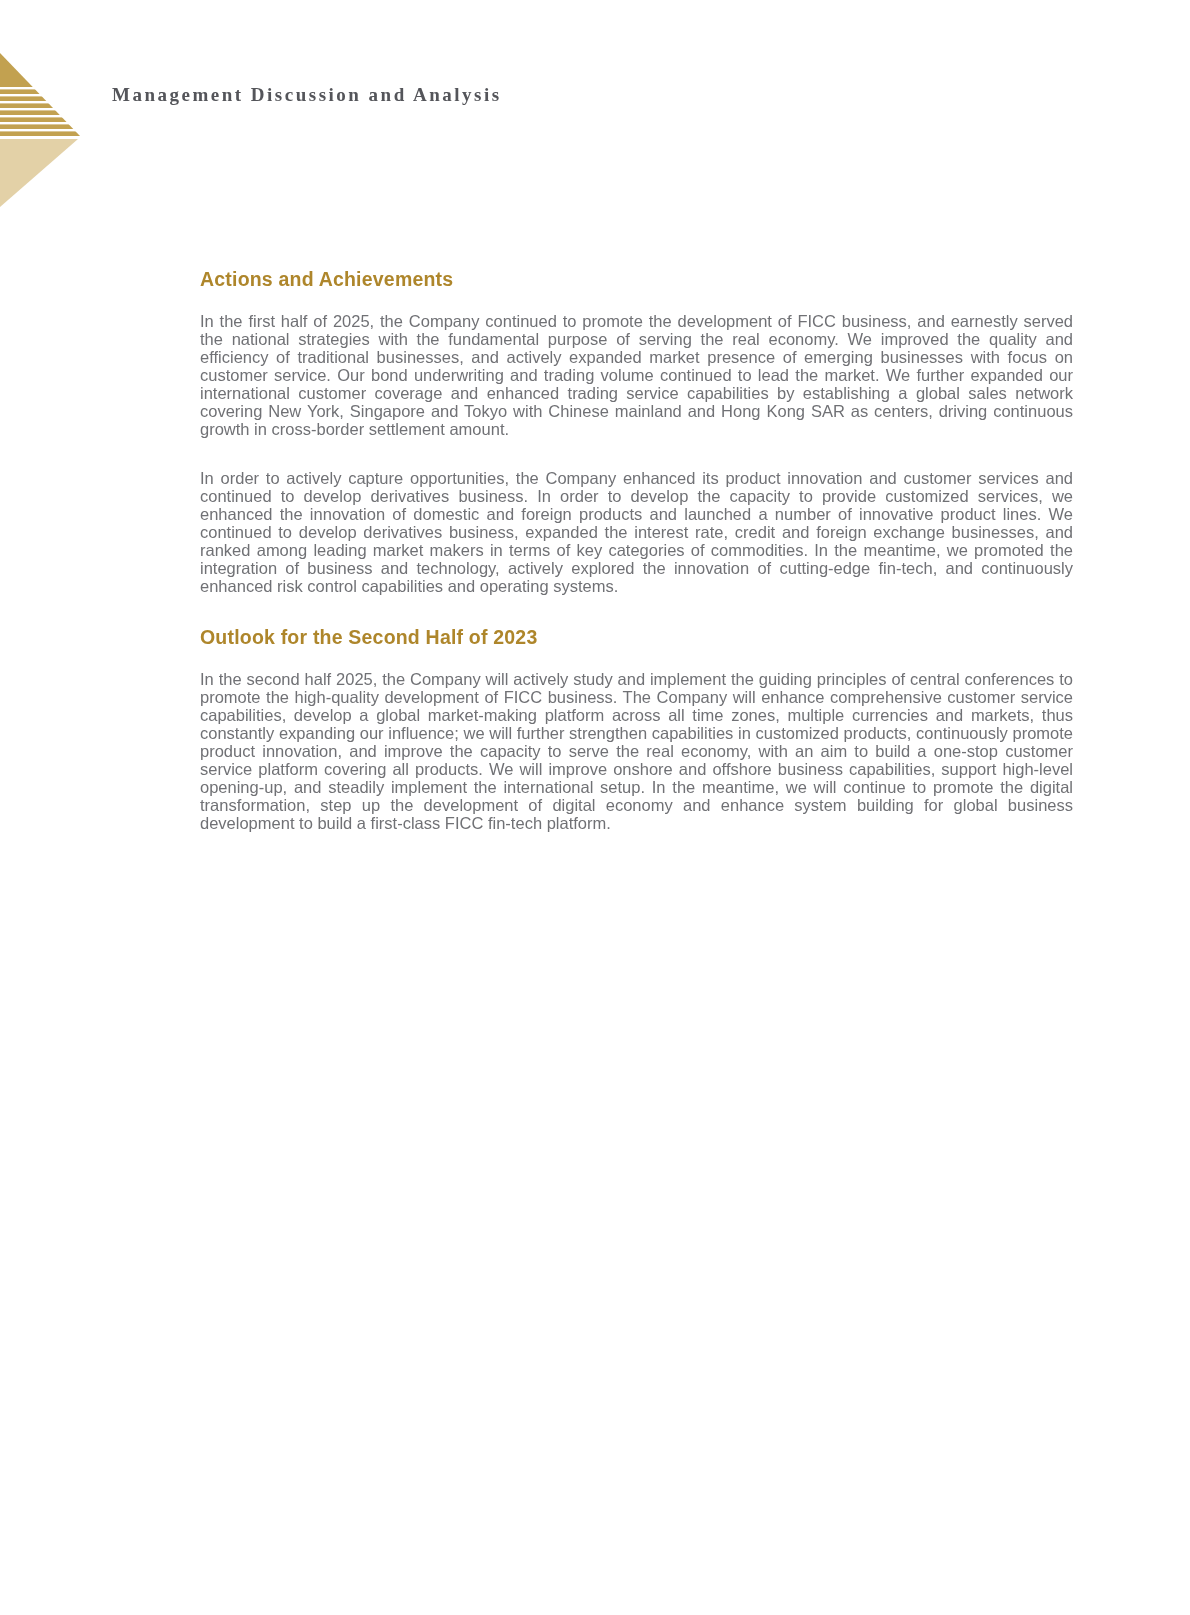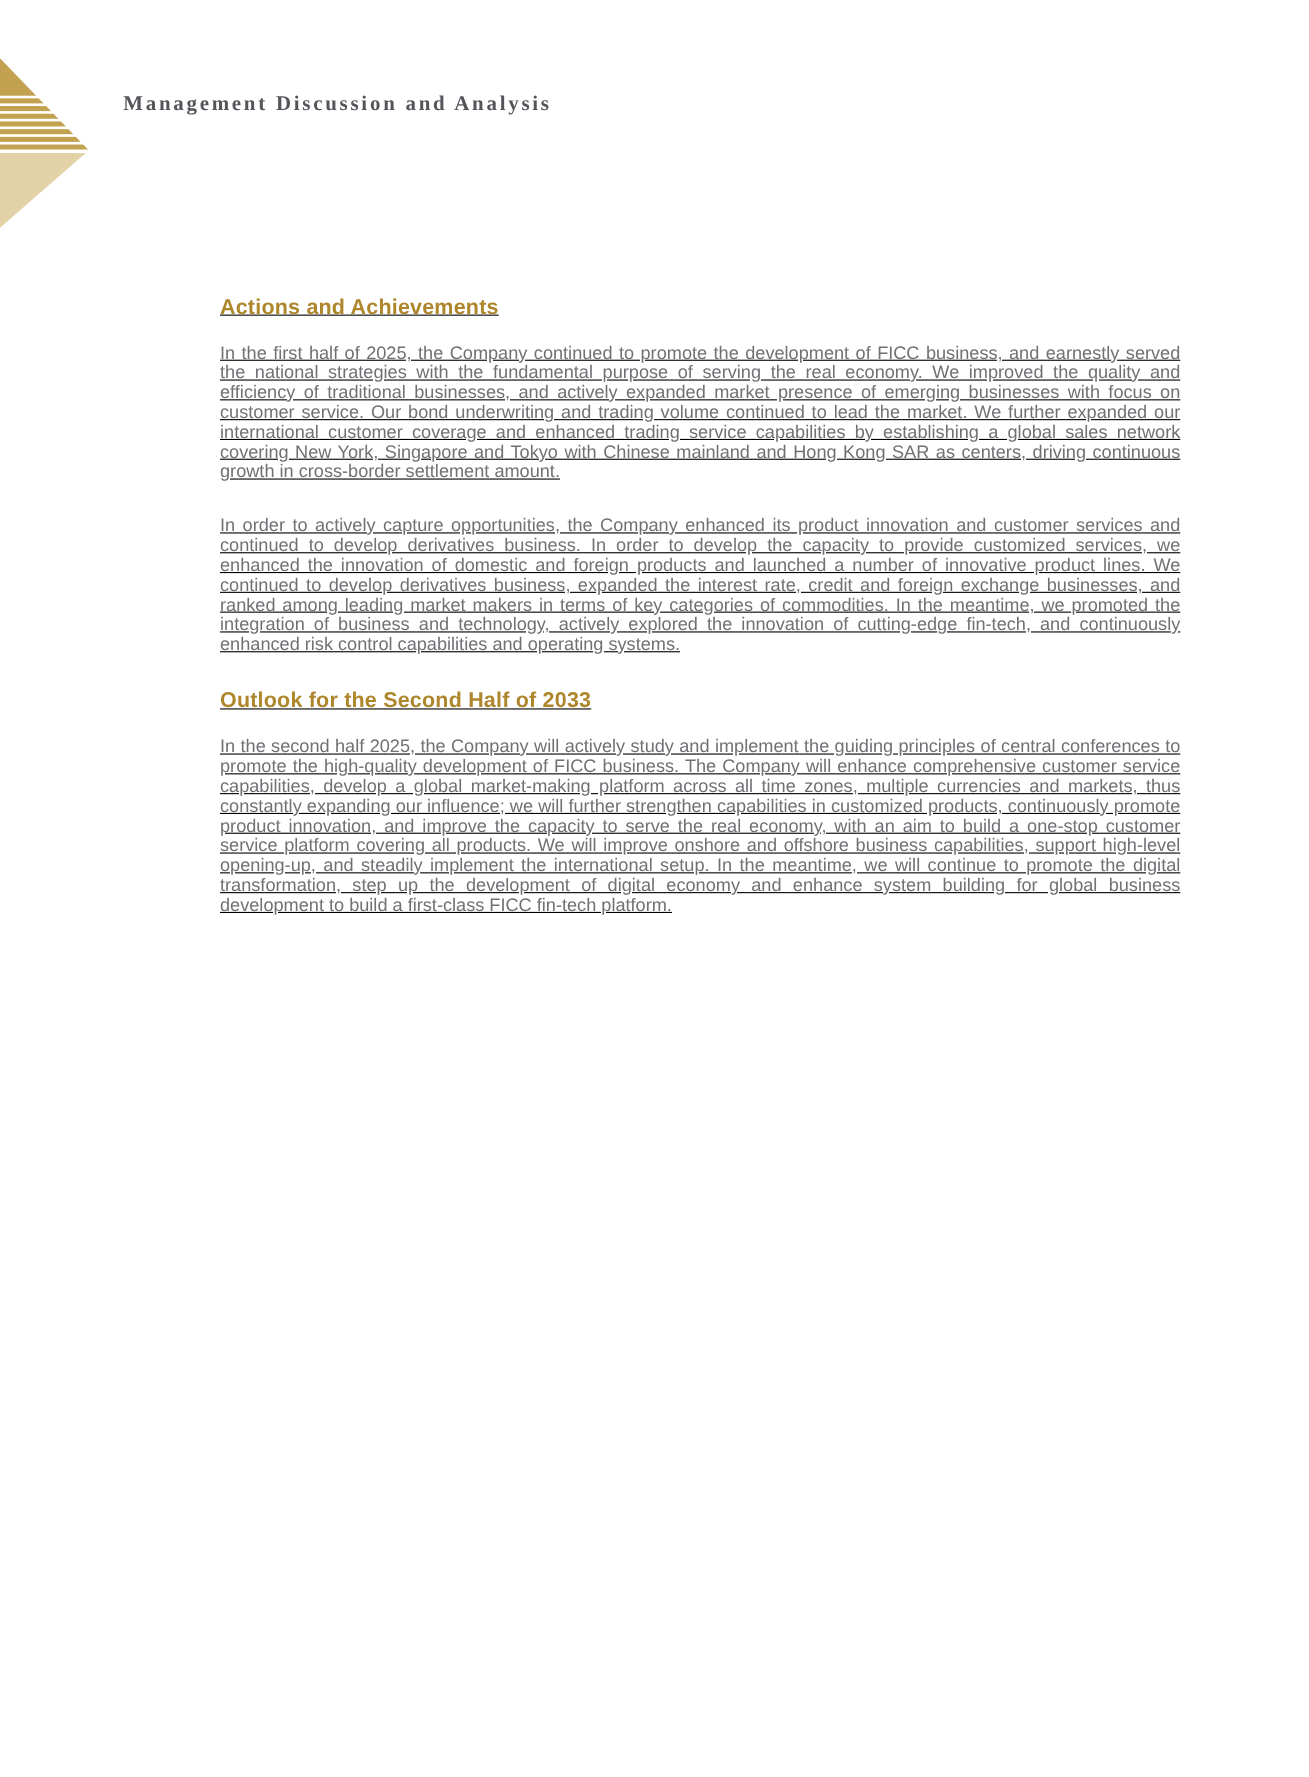--- a/index.html
+++ b/index.html
@@ -25,21 +25,20 @@
     font-weight: 600;
     letter-spacing: 2.5px;
     color: #54555a;
     white-space: nowrap;
   }
   .content {
     position: absolute;
     left: 200px;
     top: 268px;
     width: 873px;
-    text-decoration: underline;
   }
   .section-heading {
     font-size: 19.5px;
     font-weight: bold;
     color: #ae862b;
     letter-spacing: 0.2px;
     margin: 0 0 21px 0;
   }
   .section + .section .section-heading {
     margin-top: 20px;
@@ -82,21 +81,21 @@
 
   <div class="content">
 
     <div class="section">
       <h2 class="section-heading">Actions and Achievements</h2>
       <p class="body-par">In the first half of 2025, the Company continued to promote the development of FICC business, and earnestly served the national strategies with the fundamental purpose of serving the real economy. We improved the quality and efficiency of traditional businesses, and actively expanded market presence of emerging businesses with focus on customer service. Our bond underwriting and trading volume continued to lead the market. We further expanded our international customer coverage and enhanced trading service capabilities by establishing a global sales network covering New York, Singapore and Tokyo with Chinese mainland and Hong Kong SAR as centers, driving continuous growth in cross-border settlement amount.</p>
       <p class="body-par">In order to actively capture opportunities, the Company enhanced its product innovation and customer services and continued to develop derivatives business. In order to develop the capacity to provide customized services, we enhanced the innovation of domestic and foreign products and launched a number of innovative product lines. We continued to develop derivatives business, expanded the interest rate, credit and foreign exchange businesses, and ranked among leading market makers in terms of key categories of commodities. In the meantime, we promoted the integration of business and technology, actively explored the innovation of cutting-edge fin-tech, and continuously enhanced risk control capabilities and operating systems.</p>
     </div>
 
     <div class="section">
-      <h2 class="section-heading">Outlook for the Second Half of 2033</h2>
+      <h2 class="section-heading">Outlook for the Second Half of 2023</h2>
       <p class="body-par">In the second half 2025, the Company will actively study and implement the guiding principles of central conferences to promote the high-quality development of FICC business. The Company will enhance comprehensive customer service capabilities, develop a global market-making platform across all time zones, multiple currencies and markets, thus constantly expanding our influence; we will further strengthen capabilities in customized products, continuously promote product innovation, and improve the capacity to serve the real economy, with an aim to build a one-stop customer service platform covering all products. We will improve onshore and offshore business capabilities, support high-level opening-up, and steadily implement the international setup. In the meantime, we will continue to promote the digital transformation, step up the development of digital economy and enhance system building for global business development to build a first-class FICC fin-tech platform.</p>
     </div>
 
   </div>
 
   <div class="page-number">034</div>
 
 </div>
 
 </body></html>

